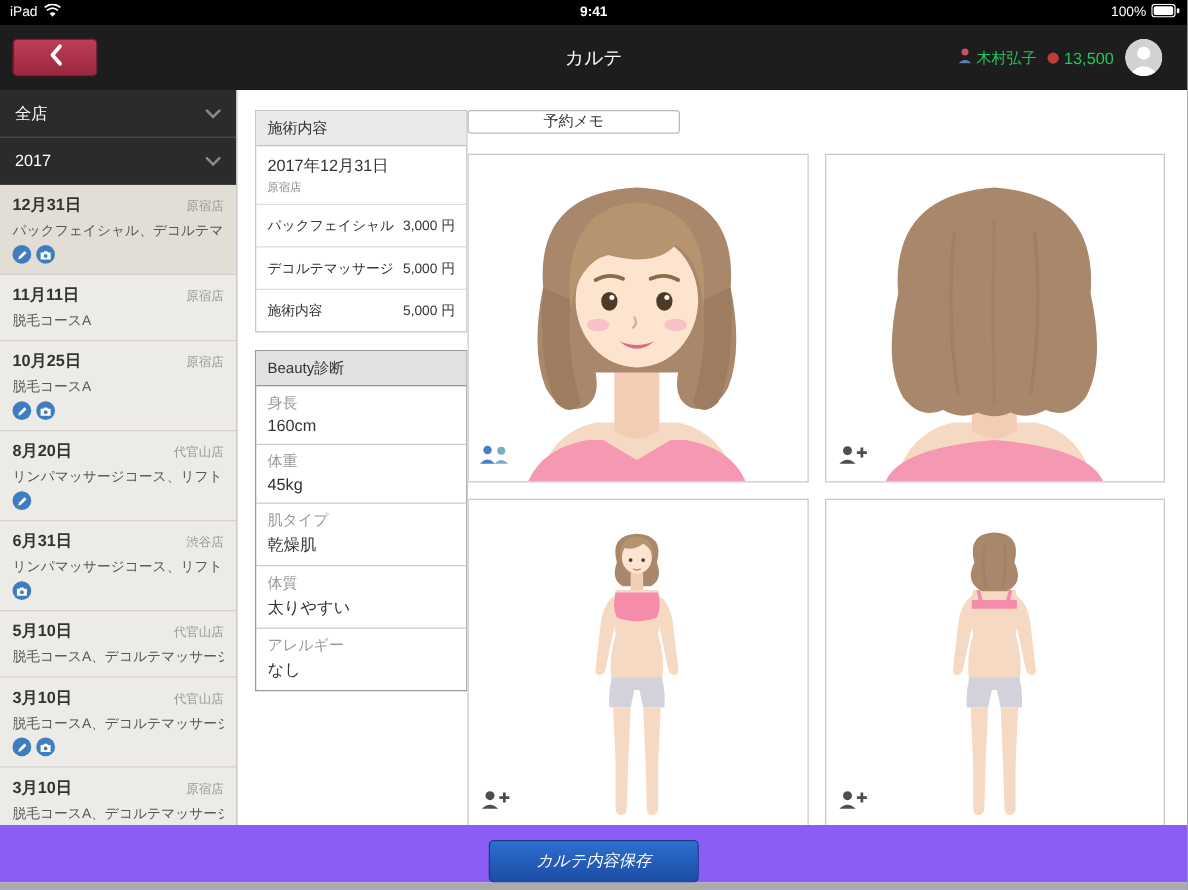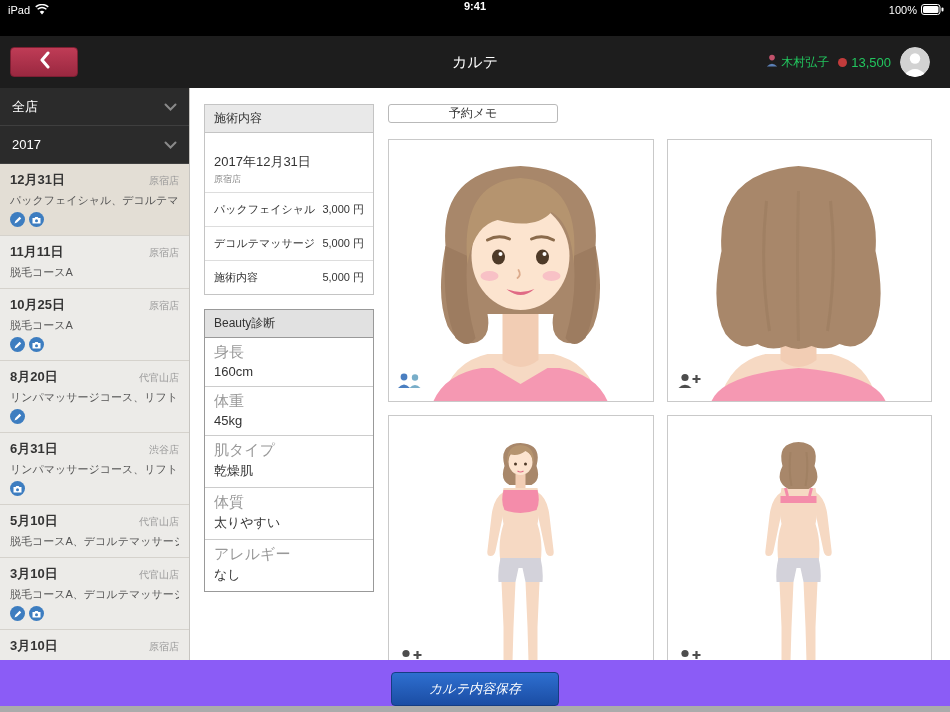--- a/index.html
+++ b/index.html
@@ -1,21 +1,21 @@
 <!DOCTYPE html>
 <html><head>
 <meta charset="utf-8">
 <style>
   * { margin:0; padding:0; box-sizing:border-box; }
   html,body { width:950px; height:712px; }
   body { font-family:"Liberation Sans","DejaVu Sans",sans-serif; background:#000; }
   .screen { width:950px; height:712px; overflow:hidden; background:#fff; display:flex; flex-direction:column; position:relative; }
 
   
-  .status-bar { height:36px; background:#000; color:#fff; display:flex; font-size:11px; position:relative; flex:0 0 auto; }
+  .status-bar { height:20px; background:#000; color:#fff; display:flex; align-items:center; font-size:11px; position:relative; flex:0 0 auto; }
   .sb-left { position:absolute; left:8px; top:0; height:20px; display:flex; align-items:center; gap:5px; }
   .sb-time { width:100%; text-align:center; font-weight:bold; }
   .sb-right { position:absolute; right:6px; top:0; height:20px; display:flex; align-items:center; gap:4px; }
 
   
   .header { height:52px; background:#1d1d1d; display:flex; align-items:center; position:relative; flex:0 0 auto; }
   .back-btn { margin-left:10px; width:68px; height:30px; border-radius:4px; background:linear-gradient(#bf3c56,#9a2840); border:1px solid #7d1f33; display:flex; align-items:center; justify-content:center; cursor:pointer; z-index:2; }
   .header-title { position:absolute; left:0; right:0; text-align:center; color:#fff; font-size:15px; pointer-events:none; }
   .header-right { position:absolute; right:20px; display:flex; align-items:center; gap:9px; color:#22c55e; }
   .user-chip { display:flex; align-items:center; gap:3px; font-size:12px; }
@@ -32,34 +32,34 @@
   .visit { padding:7px 10px 8px; border-bottom:1px solid #d5d2cc; cursor:pointer; }
   .visit.selected { background:#e3ded5; }
   .visit-top { display:flex; justify-content:space-between; align-items:baseline; }
   .v-date { font-size:13px; font-weight:bold; color:#333; }
   .v-store { font-size:10px; color:#999; }
   .v-treat { font-size:11px; color:#555; margin-top:4px; white-space:nowrap; overflow:hidden; }
   .v-badges { margin-top:4px; display:flex; gap:4px; }
   .badge { width:15px; height:15px; border-radius:50%; background:#3d7dc0; display:flex; align-items:center; justify-content:center; }
 
   
-  .main { flex:1; display:flex; padding:16px 18px 0 14px; gap:14px; overflow:hidden; }
+  .main { flex:1; display:flex; padding:16px 18px 0 14px; overflow:hidden; }
   .left-col { width:170px; flex:0 0 auto; }
   .box { border:1px solid #c4c4c4; background:#fff; }
   .box-header { background:#e9e9e9; border-bottom:1px solid #c4c4c4; font-size:12px; color:#333; padding:5px 9px; }
   .beauty { margin-top:14px; border-color:#999; }
   .beauty .box-header { background:#e1e1e1; border-bottom-color:#999; }
-  .t-date { padding:20px 9px 6px; }
+  .t-date { padding:7px 9px 6px; }
   .t-date-main { font-size:13px; color:#333; }
   .t-date-sub { font-size:9px; color:#888; margin-top:2px; }
   .t-row { display:flex; justify-content:space-between; align-items:flex-start; border-top:1px solid #ddd; padding:9px 9px; }
   .t-name, .t-price { font-size:11px; color:#333; }
   .b-row { padding:5px 9px 7px; border-top:1px solid #ccc; }
   .box-header + .b-row { border-top:none; }
-  .b-label { font-size:15px; color:#999; }
+  .b-label { font-size:12px; color:#999; }
   .b-value { font-size:13px; color:#333; margin-top:2px; }
 
   .right-col { flex:1; display:flex; flex-direction:column; }
   .memo-btn { width:170px; height:27px; background:#fff; border:1px solid #b9b9b9; border-radius:3px; font-size:12px; color:#333; display:flex; align-items:center; justify-content:center; cursor:pointer; }
   .photo-grid { margin-top:16px; display:grid; grid-template-columns:1fr 1fr; gap:13px; }
   .photo-panel { border:1px solid #c9c9c9; background:#fff; height:263px; position:relative; overflow:hidden; cursor:pointer; }
   .photo-panel svg.illust { position:absolute; left:50%; transform:translateX(-50%); bottom:0; }
   .panel-icon { position:absolute; left:8px; bottom:8px; cursor:pointer; }
 
   

